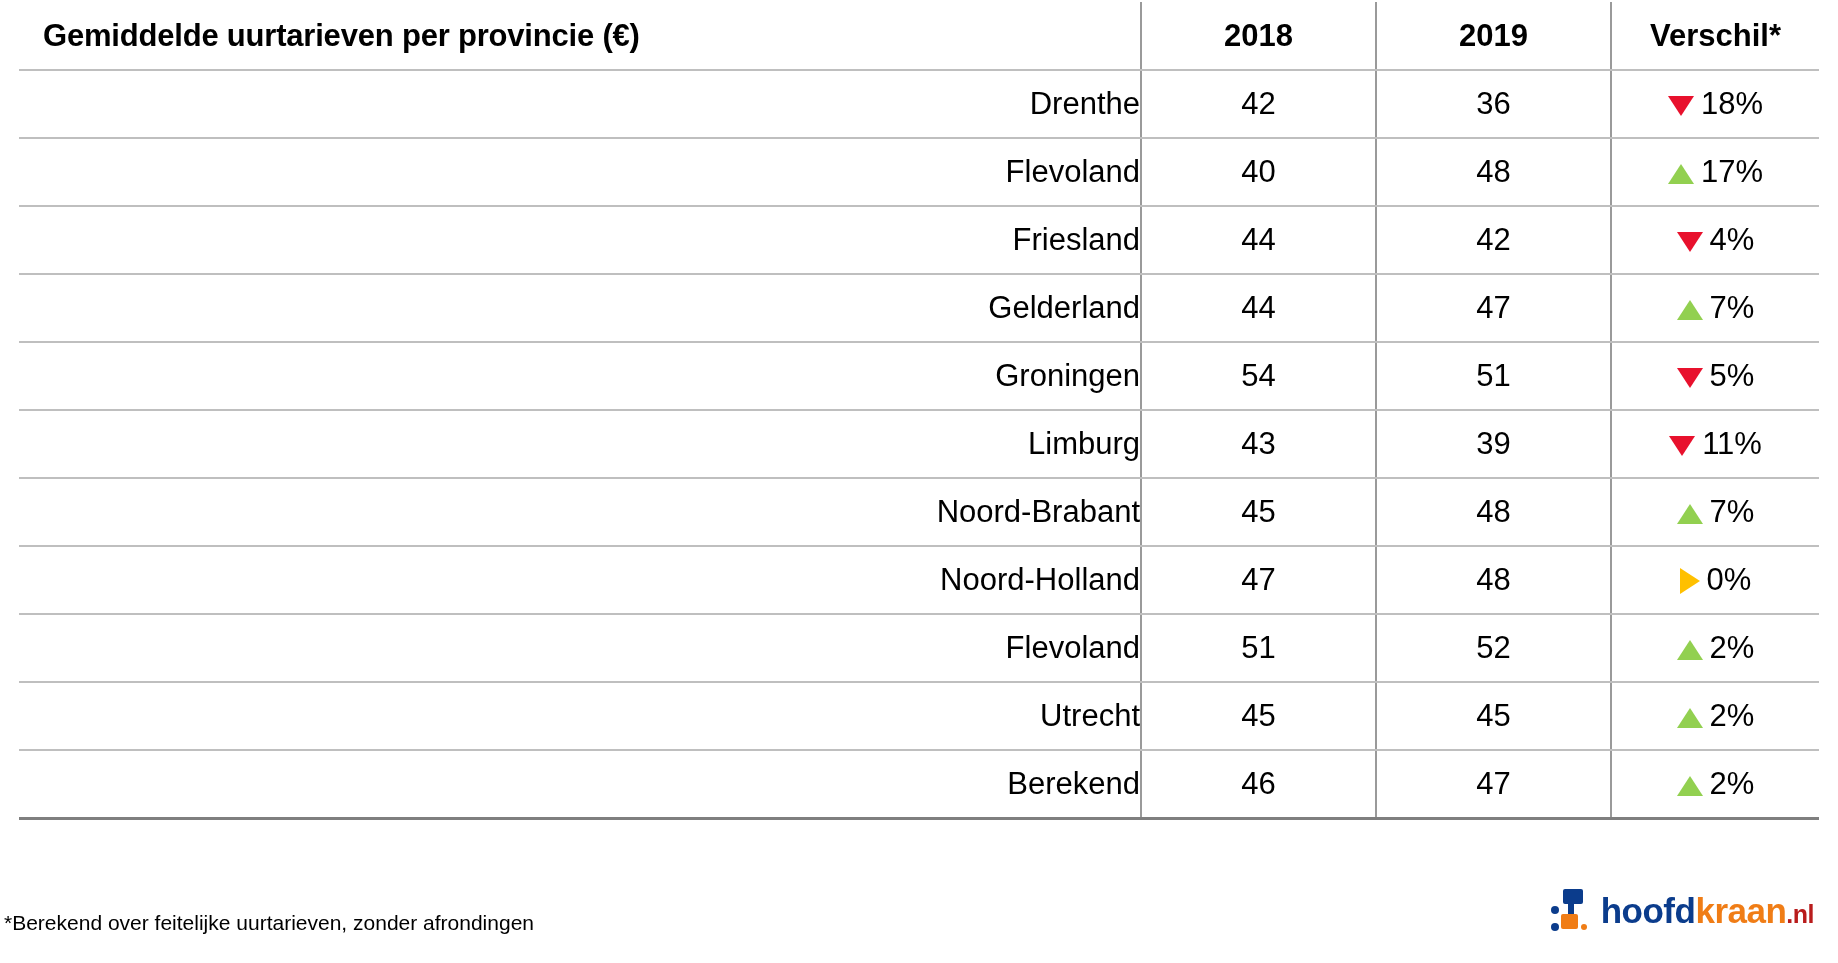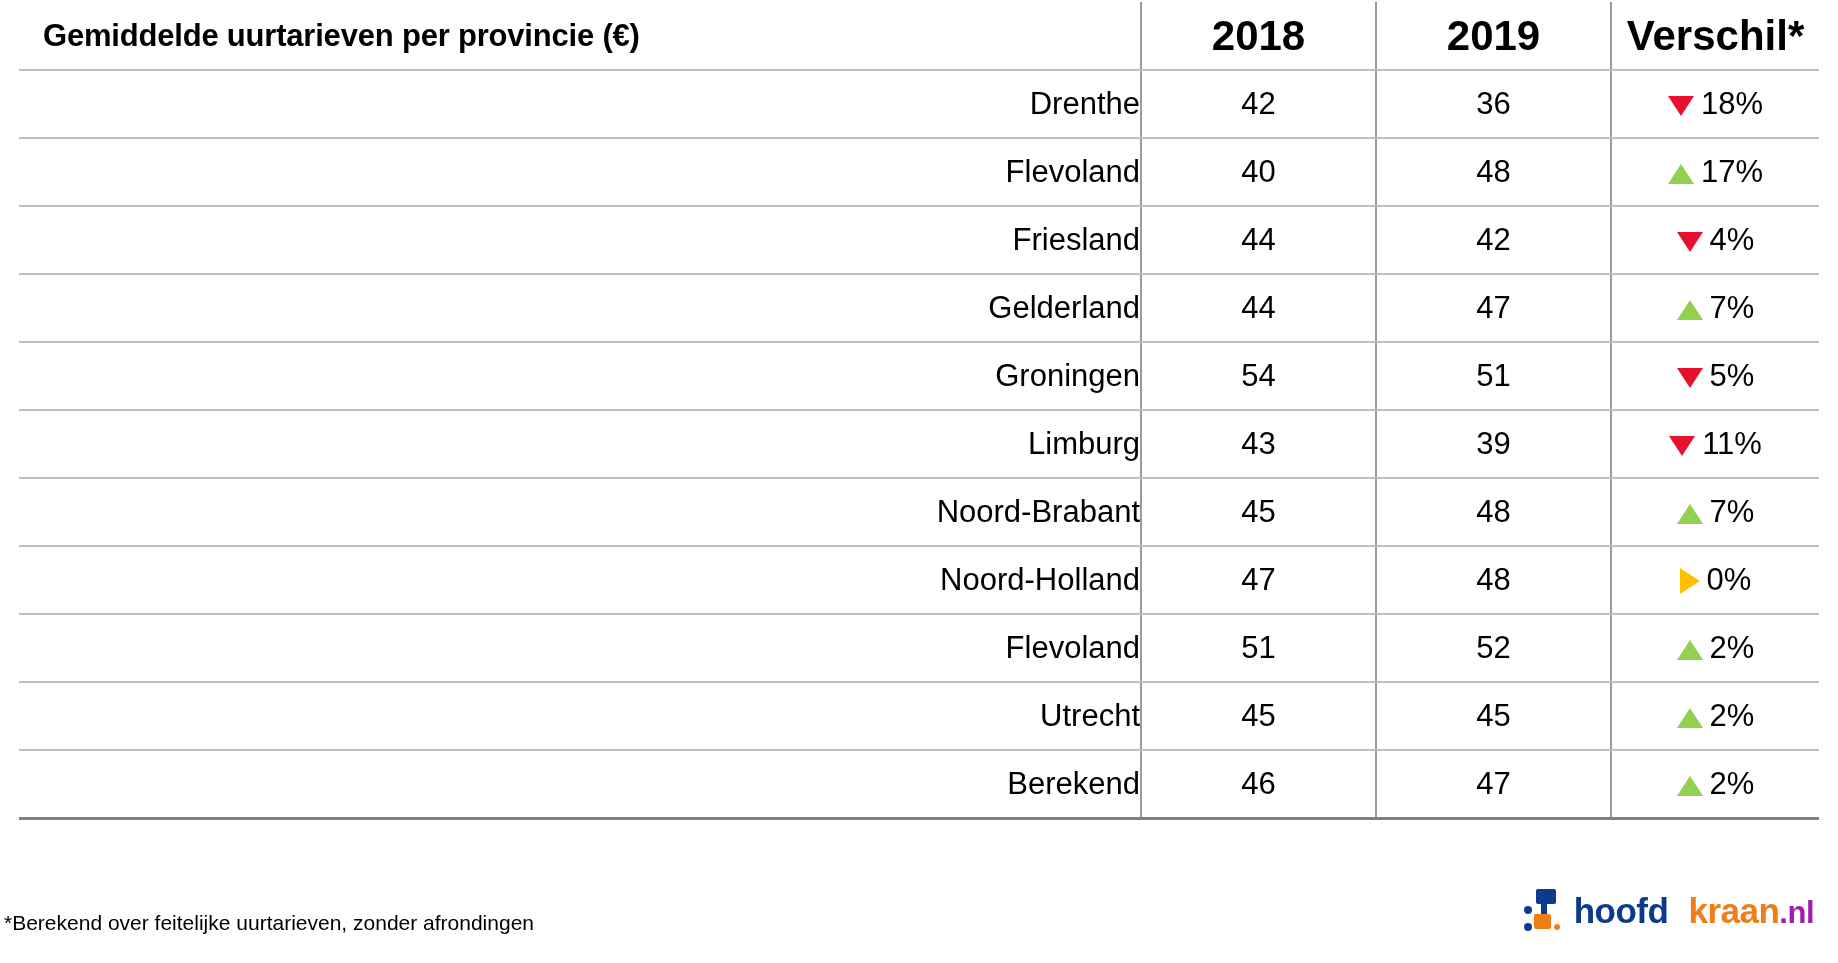--- a/index.html
+++ b/index.html
@@ -33,21 +33,21 @@
 
   table.rates th, table.rates td {
     border-bottom: 2px solid #bfbfbf;
     padding: 0;
     height: 68px;
     vertical-align: middle;
   }
   thead th {
     border-bottom: 3px solid #7f7f7f;
     font-weight: bold;
-    font-size: 42px;
+    font-size: 31px;
   }
   thead th.h-title {
     text-align: left;
     padding-left: 24px;
     font-size: 31px;
     letter-spacing: -0.2px;
   }
   thead th.h-year, thead th.h-diff {
     text-align: center;
   }
@@ -117,22 +117,22 @@
     height: 46px;
     margin-right: 4px;
   }
   .logo-text {
     font-size: 35px;
     font-weight: bold;
     letter-spacing: -0.5px;
     line-height: 1;
   }
   .lt-blue { color: #0b3c8c; margin-left: 7px; }
-  .lt-orange { color: #f07d16; margin-left: 20px; }
-  .lt-nl { color: #a21caf; font-size: 31px; }
+  .lt-orange { color: #f07d16; }
+  .lt-nl { color: #b91c1c; font-size: 25px; }
 </style>
 </head>
 <body>
 
 <div id="page">
 
   <table class="rates">
     <colgroup>
       <col class="c-name">
         <col class="c-y1">

